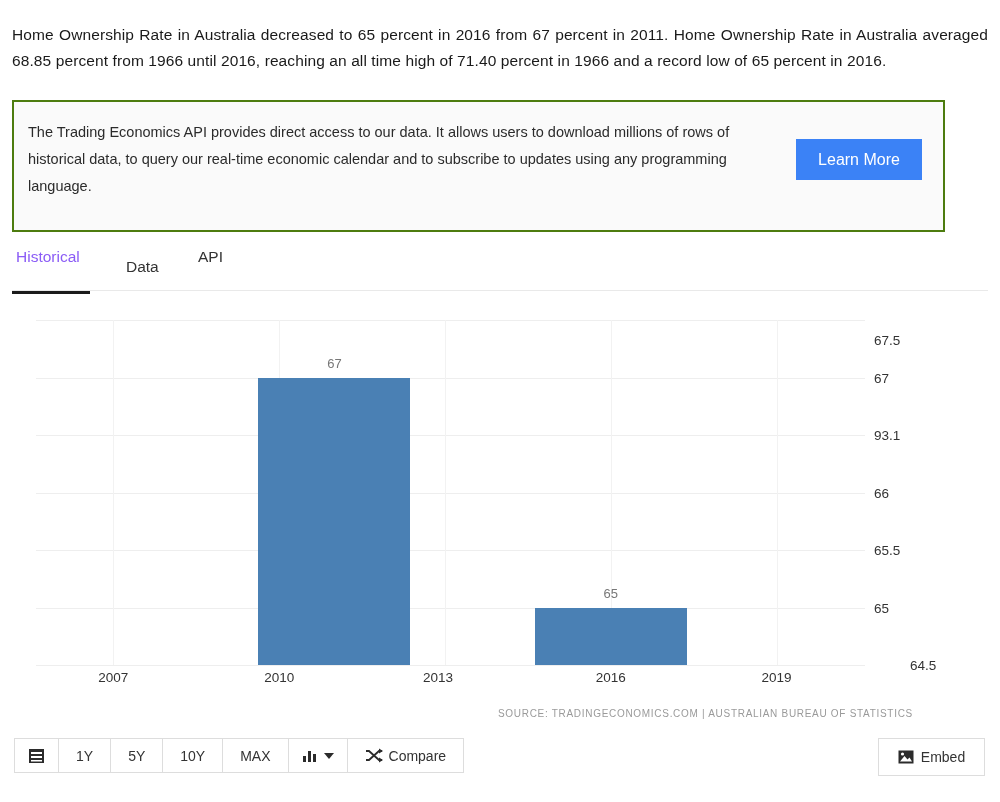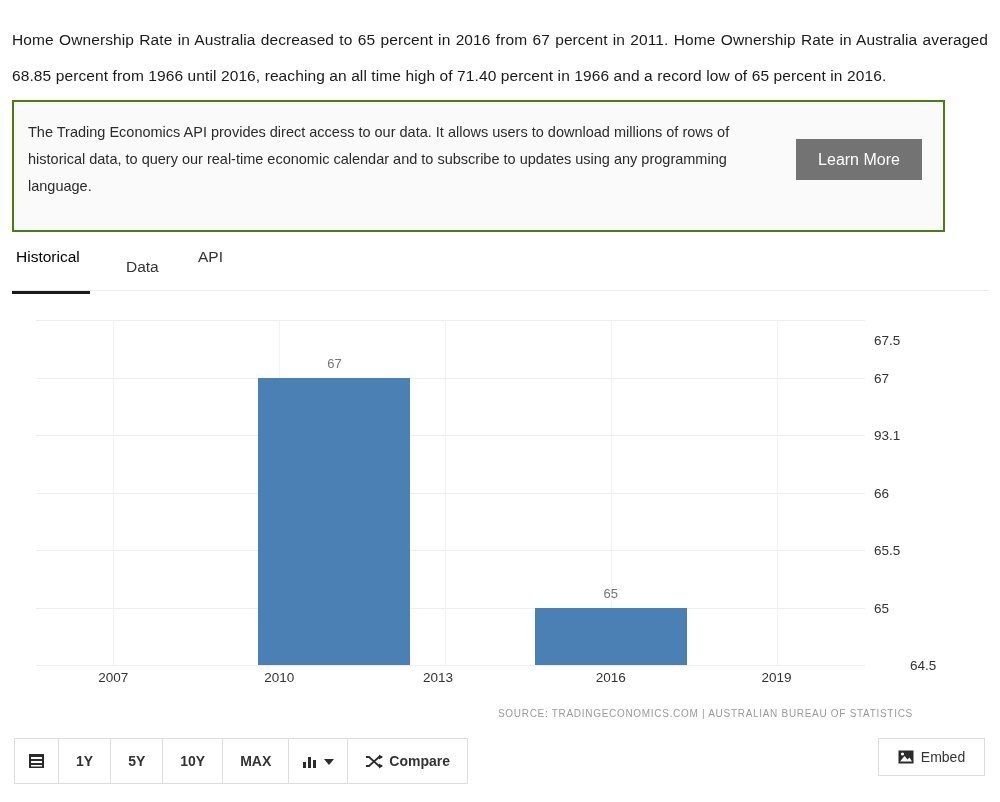--- a/index.html
+++ b/index.html
@@ -16,21 +16,21 @@
     position: relative;
   }
 
   
   .intro {
     position: absolute;
     left: 12px;
     top: 6px;
     width: 976px;
     font-size: 15.5px;
-    line-height: 36px;
+    line-height: 26px;
     text-align: justify;
     color: #1a1a1a;
     letter-spacing: 0.1px;
   }
 
   
   .api-card {
     position: absolute;
     left: 12px;
     top: 100px;
@@ -48,21 +48,21 @@
     font-size: 14.5px;
     line-height: 27px;
     color: #2b2b2b;
   }
   .learn-more {
     position: absolute;
     left: 782px;
     top: 37px;
     width: 126px;
     height: 41px;
-    background: #737373;
+    background: #3b82f6;
     color: #ffffff;
     border: none;
     font-family: "Liberation Sans", sans-serif;
     font-size: 16px;
     line-height: 41px;
     text-align: center;
     cursor: pointer;
     padding: 0;
   }
 
@@ -79,21 +79,21 @@
     top: 0;
     height: 36px;
     font-size: 15.5px;
     color: #333333;
     cursor: pointer;
     white-space: nowrap;
   }
   .tab-0 { left: 4px; }
   .tab-1 { left: 114px; margin-top: 10px; }
   .tab-2 { left: 186px; }
-  .tab.active { color: #000000; }
+  .tab.active { color: #8b5cf6; }
   .tab.active::after {
     content: "";
     position: absolute;
     left: -4px;
     right: -10px;
     bottom: -10px;
     height: 4px;
     background: #1b1b1b;
   }
   .tabs-rule {
@@ -169,26 +169,25 @@
     letter-spacing: 0.7px;
     color: #9a9a9a;
     white-space: nowrap;
   }
 
   
   .toolbar {
     position: absolute;
     left: 14px;
     top: 738px;
-    height: 46px;
+    height: 35px;
     display: flex;
     border: 1px solid #dddddd;
     background: #ffffff;
     box-sizing: border-box;
-    font-weight: bold;
   }
   .tb-btn {
     display: flex;
     align-items: center;
     justify-content: center;
     gap: 6px;
     height: 100%;
     padding: 0 17px;
     border-right: 1px solid #dddddd;
     font-size: 14px;

